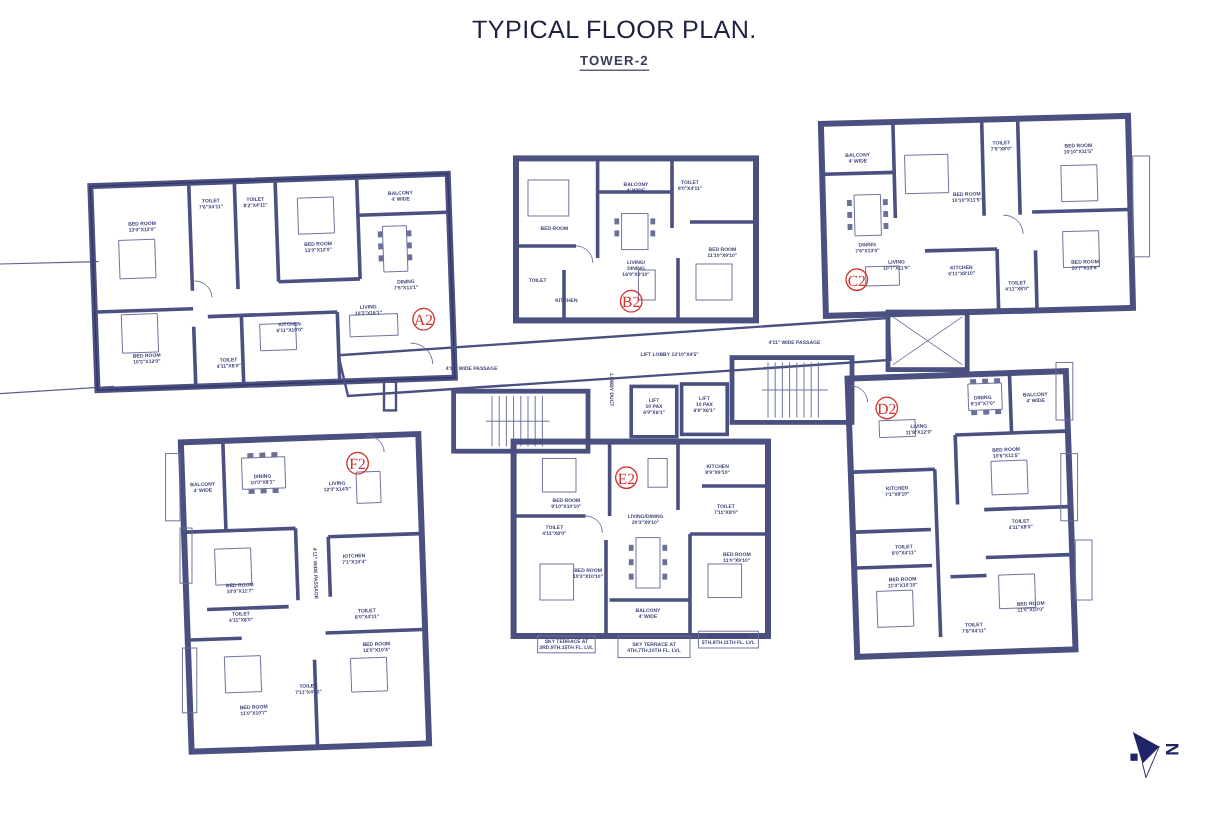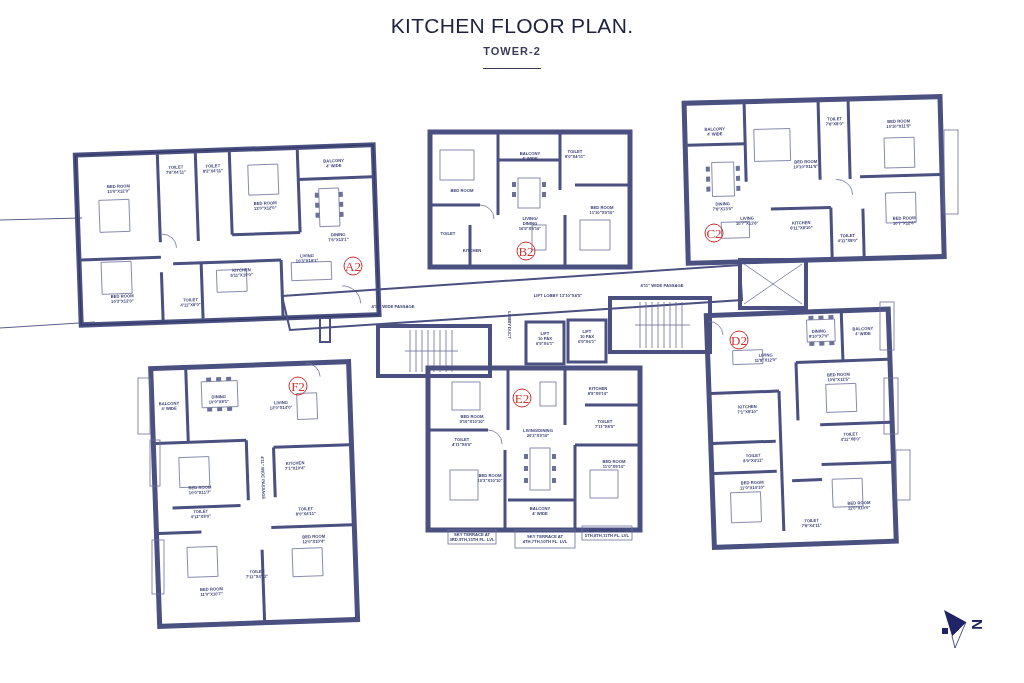--- a/index.html
+++ b/index.html
@@ -1,27 +1,27 @@
 <!DOCTYPE html>
 <html><head>
 <meta charset="utf-8">
 <style>
   html,body{margin:0;padding:0;background:#ffffff;}
   body{width:1024px;height:683px;position:relative;overflow:hidden;font-family:"Liberation Sans",sans-serif;}
   .title{position:absolute;left:0;width:1024px;top:14px;text-align:center;font-size:21px;color:#1f2140;letter-spacing:0.3px;}
   .subtitle{position:absolute;left:0;width:1024px;top:45px;text-align:center;font-size:11px;font-weight:bold;color:#3a3c5a;letter-spacing:1px;}
-  .subtitle span{border-bottom:1.5px solid #3a3c5a;padding-bottom:11px;}
+  .subtitle span{border-bottom:1.5px solid #3a3c5a;padding-bottom:1px;}
   svg.plan{position:absolute;left:0;top:0;}
   .lbl{font-family:"Liberation Sans",sans-serif;font-size:4.2px;fill:#3d4378;font-weight:bold;text-anchor:middle;}
   .tag{font-family:"Liberation Serif",serif;font-size:13px;fill:#d0312d;text-anchor:middle;}
 </style>
 </head>
 <body>
 
-<div class="title">KITCHEN FLOOR PLAN.</div>
+<div class="title">TYPICAL FLOOR PLAN.</div>
 <div class="subtitle"><span>TOWER-2</span></div>
 
 <svg class="plan" width="1024" height="683" viewBox="0 0 1024 683">
 
   <g stroke="#5a5f8a" stroke-width="1">
     <line x1="0" y1="220" x2="82" y2="218"></line>
     <line x1="0" y1="328" x2="95" y2="322"></line>
   </g>
 
   <g transform="rotate(-2 225 230)">

